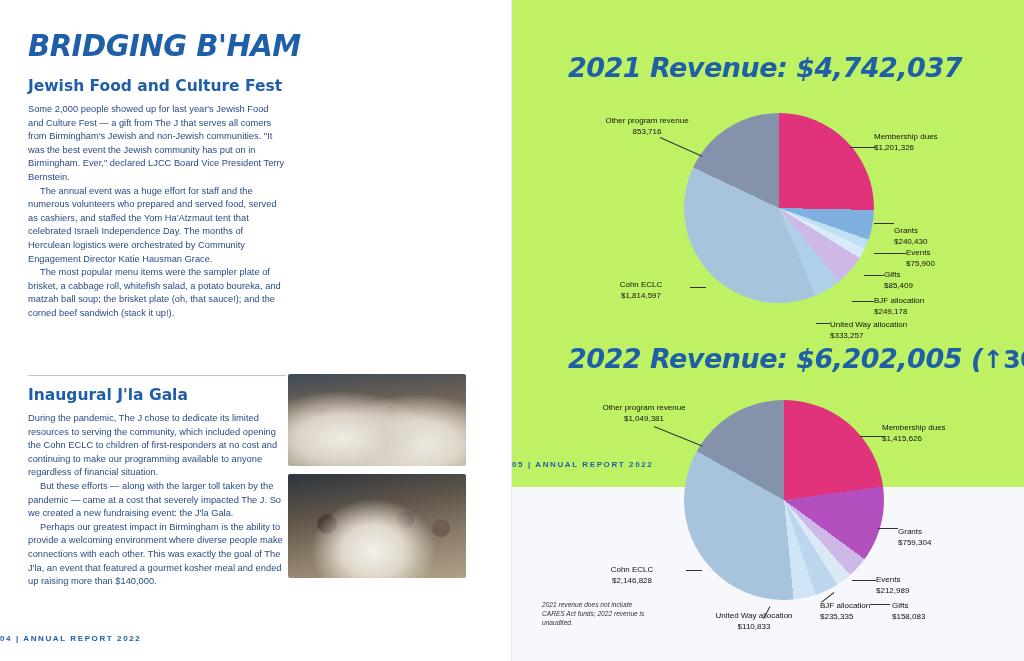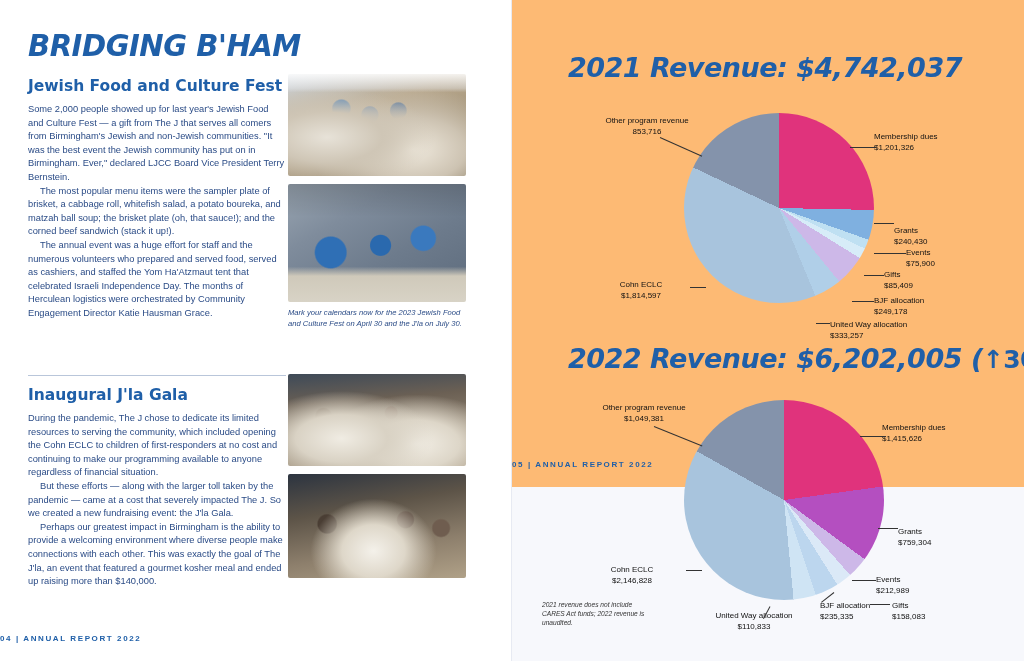--- a/index.html
+++ b/index.html
@@ -25,21 +25,21 @@
     width: 512px;
     height: 661px;
     background: #ffffff;
     box-sizing: border-box;
     padding: 28px 30px 0 28px;
   }
   .right-page {
     position: relative;
     width: 512px;
     height: 487px;
-    background: #fdba74;
+    background: #bef264;
     box-sizing: border-box;
     padding: 28px 22px 0 22px;
   }
   .gutter {
     position: absolute;
     left: 511px;
     top: 0;
     width: 2px;
     height: 661px;
     background: linear-gradient(to right, #dfe3ee, #ffffff);
@@ -232,31 +232,25 @@
 
   <div class="left-page">
 
     <h1 class="masthead">Bridging B'ham</h1>
 
     <h2 class="section-title">Jewish Food and Culture Fest</h2>
 
     <div class="body-col">
       <div class="body-text">
         <p class="first">Some 2,000 people showed up for last year's Jewish Food and Culture Fest — a gift from The J that serves all comers from Birmingham's Jewish and non-Jewish communities. "It was the best event the Jewish community has put on in Birmingham. Ever," declared LJCC Board Vice President Terry Bernstein.</p>
+        <p>The annual event was a huge effort for staff and the numerous volunteers who prepared and served food, served as cashiers, and staffed the Yom Ha'Atzmaut tent that celebrated Israeli Independence Day. The months of Herculean logistics were orchestrated by Community Engagement Director Katie Hausman Grace.</p>
         <p>The most popular menu items were the sampler plate of brisket, a cabbage roll, whitefish salad, a potato boureka, and matzah ball soup; the brisket plate (oh, that sauce!); and the corned beef sandwich (stack it up!).</p>
-        <p>The annual event was a huge effort for staff and the numerous volunteers who prepared and served food, served as cashiers, and staffed the Yom Ha'Atzmaut tent that celebrated Israeli Independence Day. The months of Herculean logistics were orchestrated by Community Engagement Director Katie Hausman Grace.</p>
-      </div>
-    </div>
-
-    <div class="photo-col">
-      <div class="photo ph ph1"></div>
-      <div style="height:8px"></div>
-      <div class="photo ph ph2"></div>
-      <div class="caption">Mark your calendars now for the 2023 Jewish Food and Culture Fest on April 30 and the J'la on July 30.</div>
-    </div>
+      </div>
+    </div>
+
 
     <div style="clear:both"></div>
 
     <div style="position:absolute; left:28px; top:358px; width:258px;margin-top:17px;">
       <hr class="rule" style="margin-top:0">
       <h2 class="section-title">Inaugural J'la Gala</h2>
       <div class="body-text">
         <p class="first">During the pandemic, The J chose to dedicate its limited resources to serving the community, which included opening the Cohn ECLC to children of first-responders at no cost and continuing to make our programming available to anyone regardless of financial situation.</p>
         <p>But these efforts — along with the larger toll taken by the pandemic — came at a cost that severely impacted The J. So we created a new fundraising event: the J'la Gala.</p>
         <p>Perhaps our greatest impact in Birmingham is the ability to provide a welcoming environment where diverse people make connections with each other. This was exactly the goal of The J'la, an event that featured a gourmet kosher meal  and ended up raising more than $140,000.</p>

